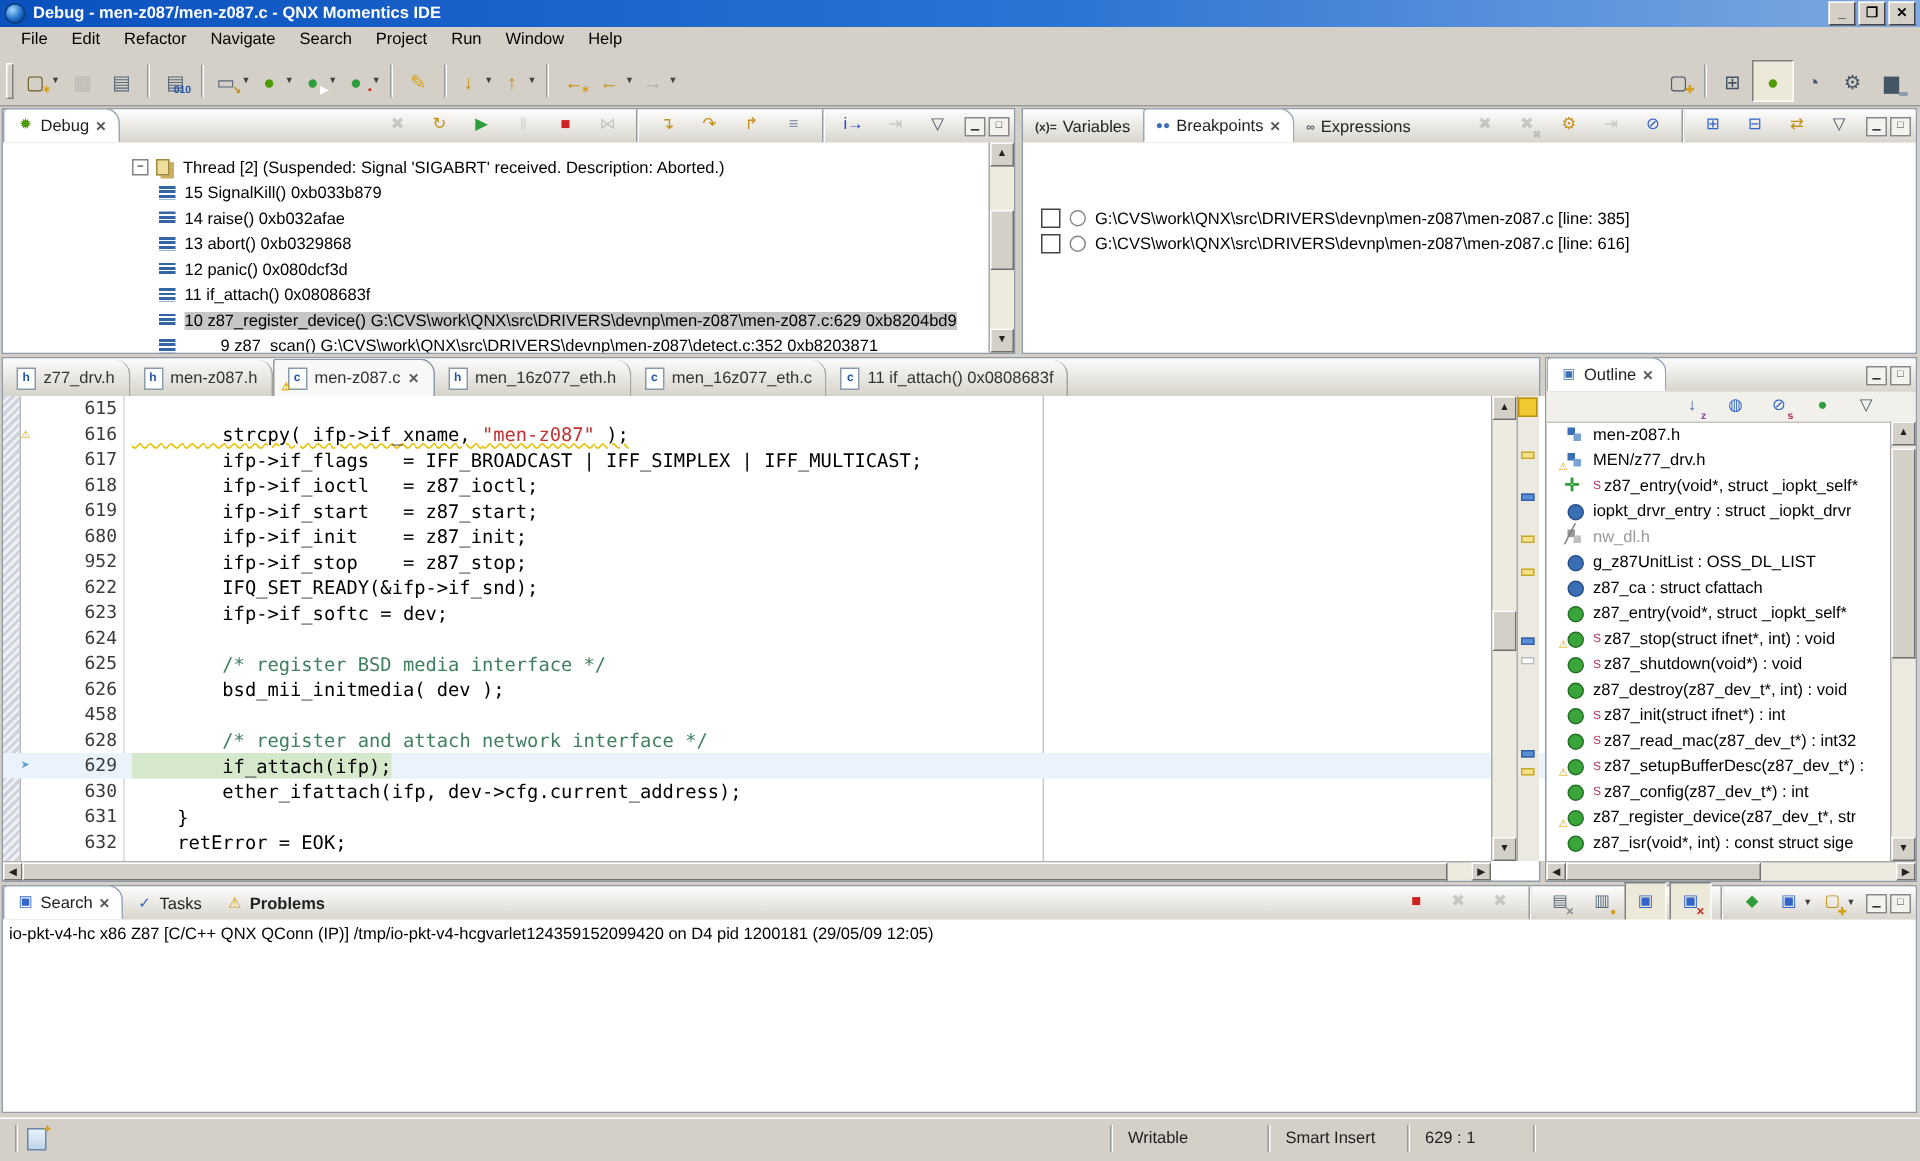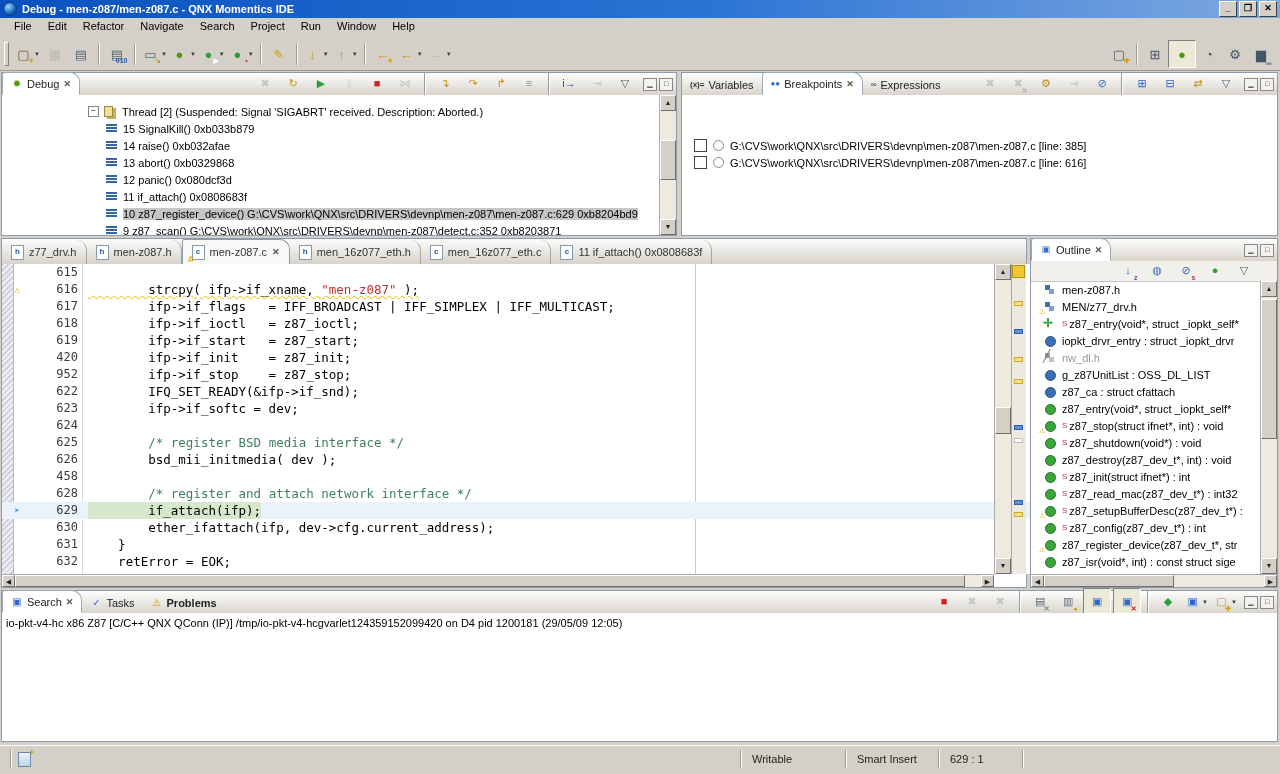--- a/index.html
+++ b/index.html
@@ -284,21 +284,21 @@
           <span>12 panic() 0x080dcf3d</span>
         </div>
         <div class="trow" style="padding-left: 104px;">
           <span class="frame-icon"></span>
           <span>11 if_attach() 0x0808683f</span>
         </div>
         <div class="trow" style="padding-left: 104px;">
           <span class="frame-icon"></span>
           <span class="sel-gray">10 z87_register_device() G:\CVS\work\QNX\src\DRIVERS\devnp\men-z087\men-z087.c:629 0xb8204bd9</span>
         </div>
-        <div class="trow" style="padding-left: 104px;">
+        <div class="trow" style="padding-left: 104px; gap: 24px;">
           <span class="frame-icon"></span>
           <span>9 z87_scan() G:\CVS\work\QNX\src\DRIVERS\devnp\men-z087\detect.c:352 0xb8203871</span>
         </div>
       </div>
     <div class="vscroll" style="right:0;top:22px;bottom:0;">
       <span class="sb-btn" style="left:0;top:0;width:16px;height:16px;line-height:14px;">▲</span>
       <span class="sb-thumb" style="left:0;top:45px;width:16px;height:40px;"></span>
       <span class="sb-btn" style="left:0;bottom:0;width:16px;height:16px;line-height:14px;">▼</span>
     </div>
   </div>
@@ -397,21 +397,21 @@
       </div>
     <div class="code-wrap" id="code-lines">
       <div class="hatchbar"></div>
       <div class="gutline"></div>
       <div class="pmargin"></div>
     <div class="cl"><span class="ln">615</span><span class="ct"></span></div>
         <div class="cl"><span class="ln">616</span><span class="ann" style="color: rgb(224, 168, 0);">⚠</span><span class="ct squig"><span>        strcpy( ifp-&gt;if_xname, </span><span class="c-s">"men-z087"</span><span> );</span></span></div>
         <div class="cl"><span class="ln">617</span><span class="ct"><span>        ifp-&gt;if_flags   = IFF_BROADCAST | IFF_SIMPLEX | IFF_MULTICAST;</span></span></div>
         <div class="cl"><span class="ln">618</span><span class="ct"><span>        ifp-&gt;if_ioctl   = z87_ioctl;</span></span></div>
         <div class="cl"><span class="ln">619</span><span class="ct"><span>        ifp-&gt;if_start   = z87_start;</span></span></div>
-        <div class="cl"><span class="ln">420</span><span class="ct"><span>        ifp-&gt;if_init    = z87_init;</span></span></div>
+        <div class="cl"><span class="ln">680</span><span class="ct"><span>        ifp-&gt;if_init    = z87_init;</span></span></div>
         <div class="cl"><span class="ln">952</span><span class="ct"><span>        ifp-&gt;if_stop    = z87_stop;</span></span></div>
         <div class="cl"><span class="ln">622</span><span class="ct"><span>        IFQ_SET_READY(&amp;ifp-&gt;if_snd);</span></span></div>
         <div class="cl"><span class="ln">623</span><span class="ct"><span>        ifp-&gt;if_softc = dev;</span></span></div>
         <div class="cl"><span class="ln">624</span><span class="ct"></span></div>
         <div class="cl"><span class="ln">625</span><span class="ct"><span>        </span><span class="c-cm">/* register BSD media interface */</span></span></div>
         <div class="cl"><span class="ln">626</span><span class="ct"><span>        bsd_mii_initmedia( dev );</span></span></div>
         <div class="cl"><span class="ln">458</span><span class="ct"></span></div>
         <div class="cl"><span class="ln">628</span><span class="ct"><span>        </span><span class="c-cm">/* register and attach network interface */</span></span></div>
         <div class="cl curline"><span class="ln">629</span><span class="ann" style="color: rgb(91, 155, 213);">➤</span><span class="ct"><span>        if_attach(ifp);</span></span></div>
         <div class="cl"><span class="ln">630</span><span class="ct"><span>        ether_ifattach(ifp, dev-&gt;cfg.current_address);</span></span></div>

